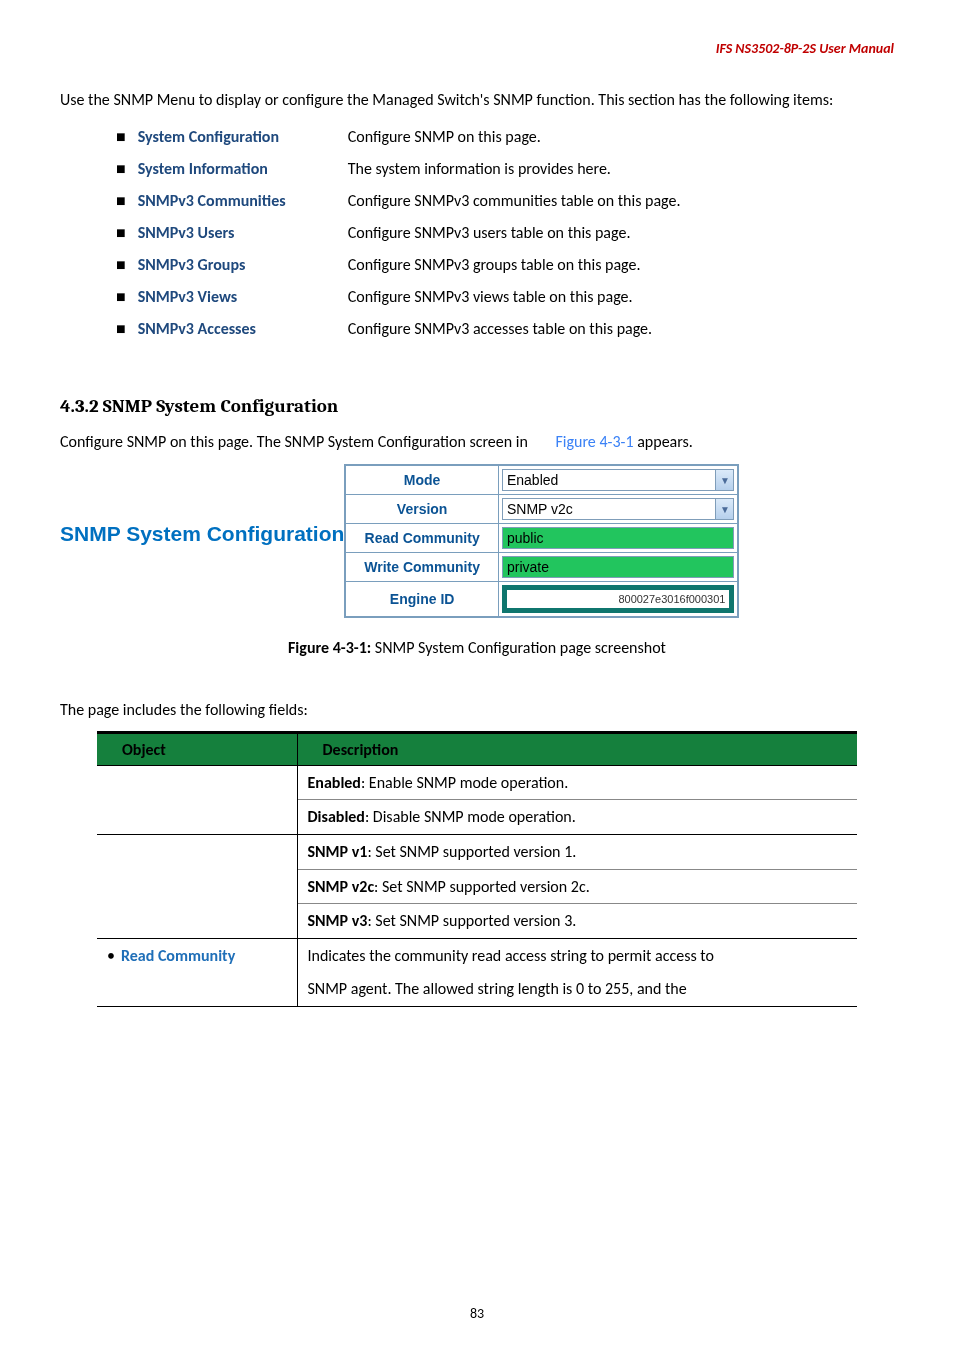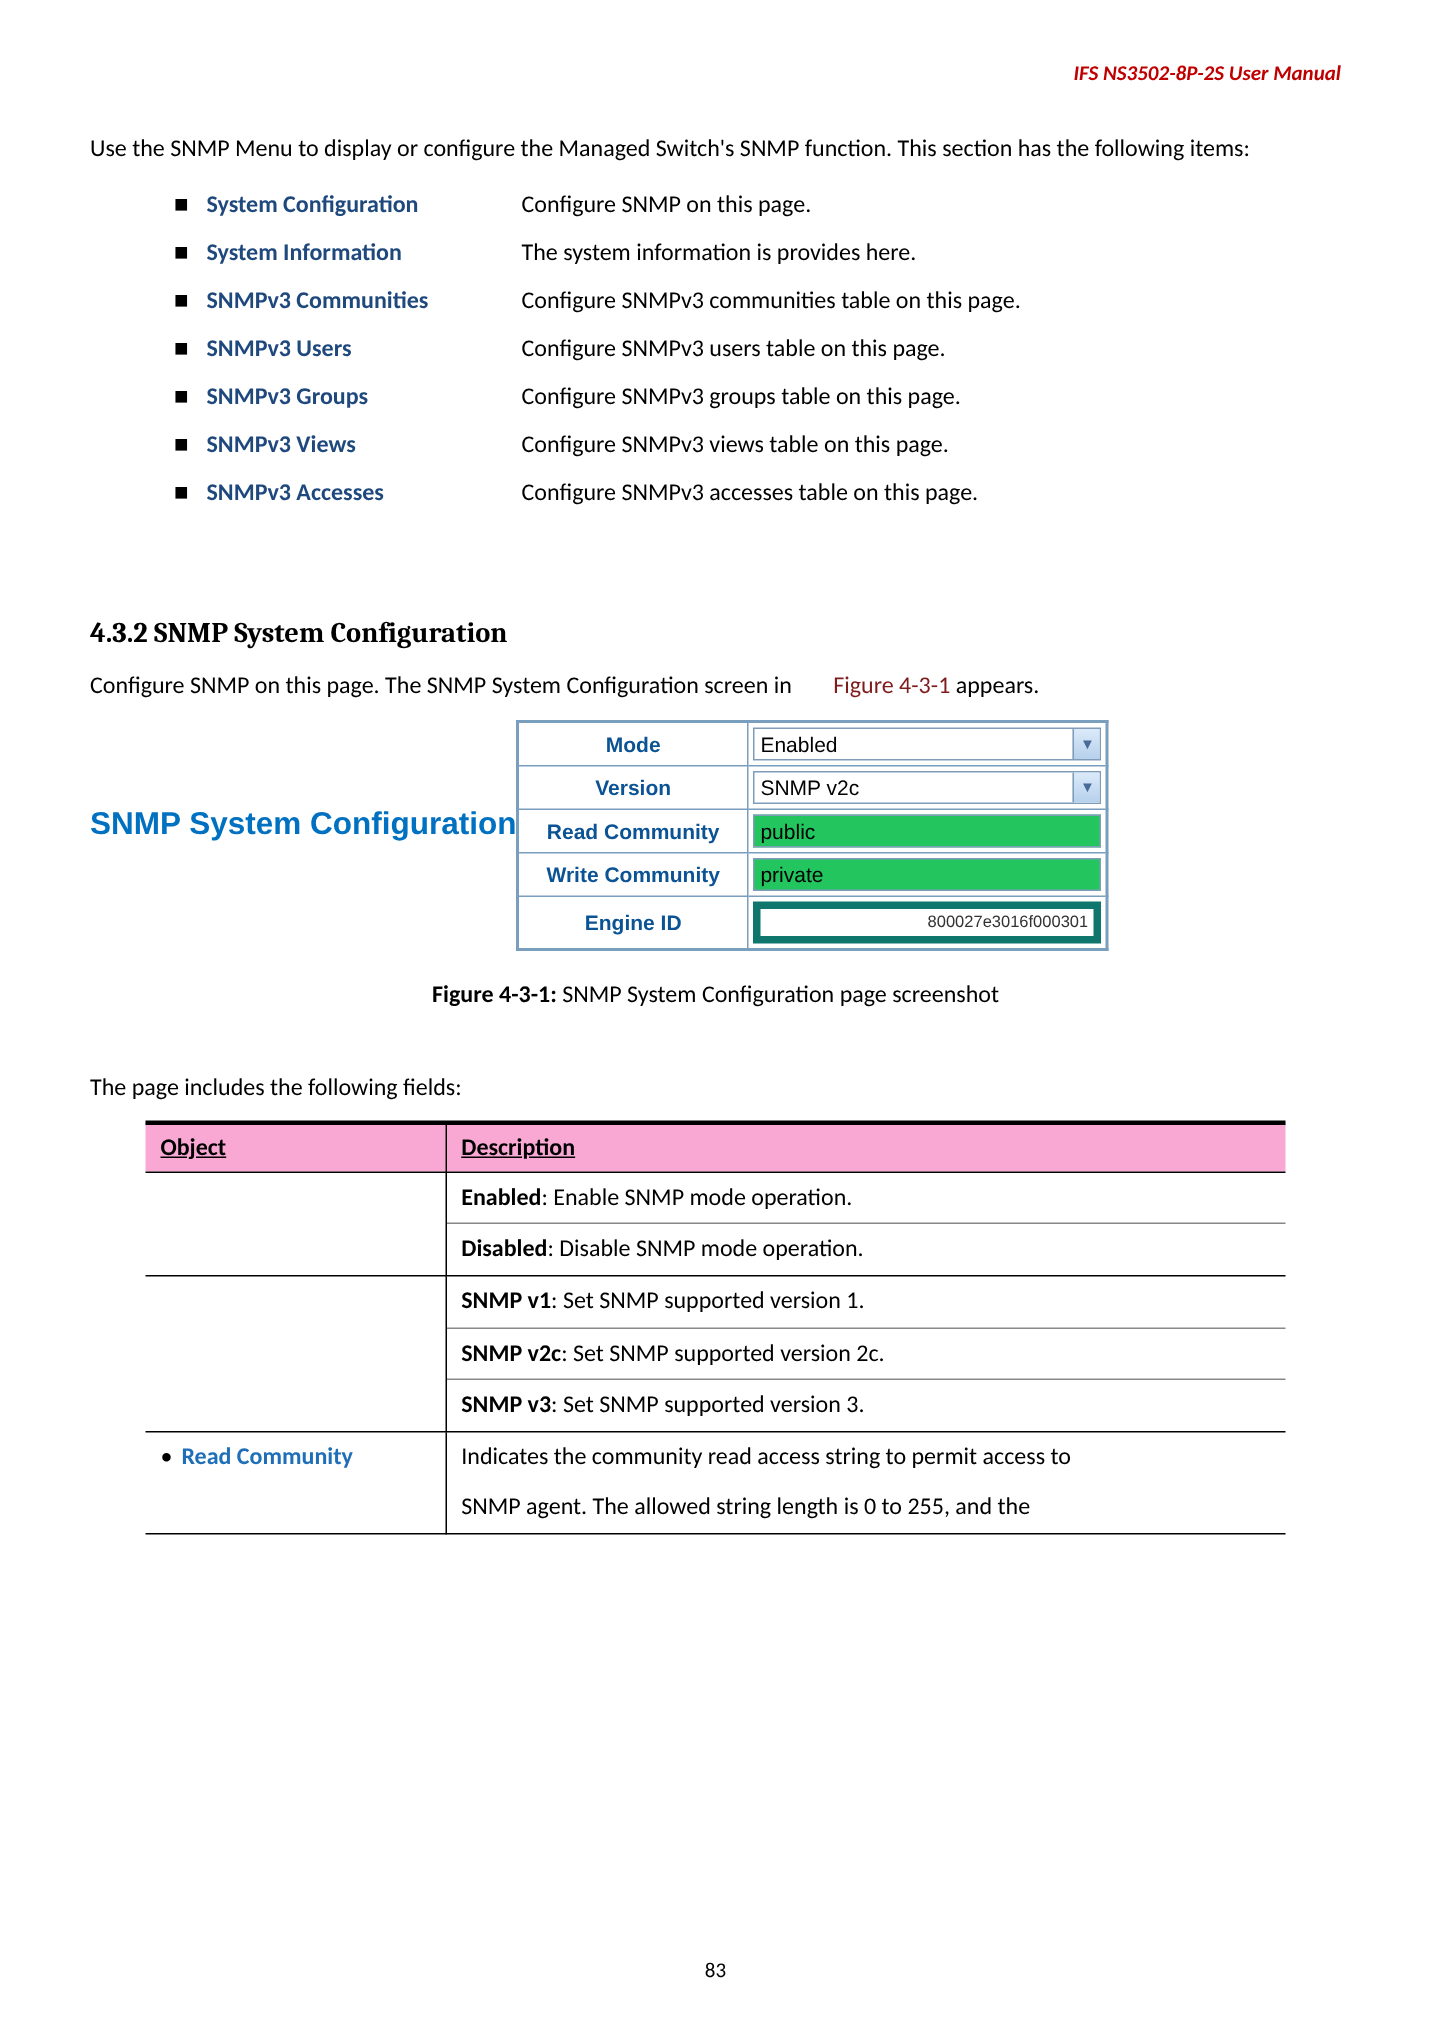--- a/index.html
+++ b/index.html
@@ -41,24 +41,24 @@
       color: #1F497D;
       font-weight: bold;
       white-space: nowrap;
       padding-right: 24px;
       min-width: 210px;
     }
     .section-heading {
       font-family: Cambria, Georgia, serif;
       font-weight: bold;
       font-size: 19px;
-      margin-top: 66px;
+      margin-top: 50px;
       margin-bottom: 12px;
     }
-    .link-blue { color: #7f1d1d; padding-left: 24px; }
+    .link-blue { color: #3b82f6; padding-left: 24px; }
     .config-wrap {
       display: flex;
       flex-direction: row;
       align-items: center;
       margin: 10px 0 20px 0;
     }
     .config-title {
       color: #0070C0;
       font-weight: bold;
       font-size: 21px;
@@ -128,27 +128,26 @@
       font-size: 16px;
       margin: 20px 0 40px 0;
     }
     .fields-table {
       margin: 8px auto 0 auto;
       border-collapse: collapse;
       width: 760px;
       font-size: 16px;
     }
     .fields-table th {
-      background: #f9a8d4;
+      background: #15803d;
       border-top: 3px solid #000;
       border-bottom: 1px solid #000;
       text-align: left;
-      padding: 6px 10px;
-      font-weight: bold;
-      text-decoration: underline;
+      padding: 6px 25px;
+      font-weight: bold;
     }
     .fields-table th.obj-col {
       border-right: 1px solid #000;
       width: 200px;
     }
     .fields-table tr.sub td {
       padding: 4px 10px;
       border-bottom: 1px solid #888;
       line-height: 1.6;
     }

